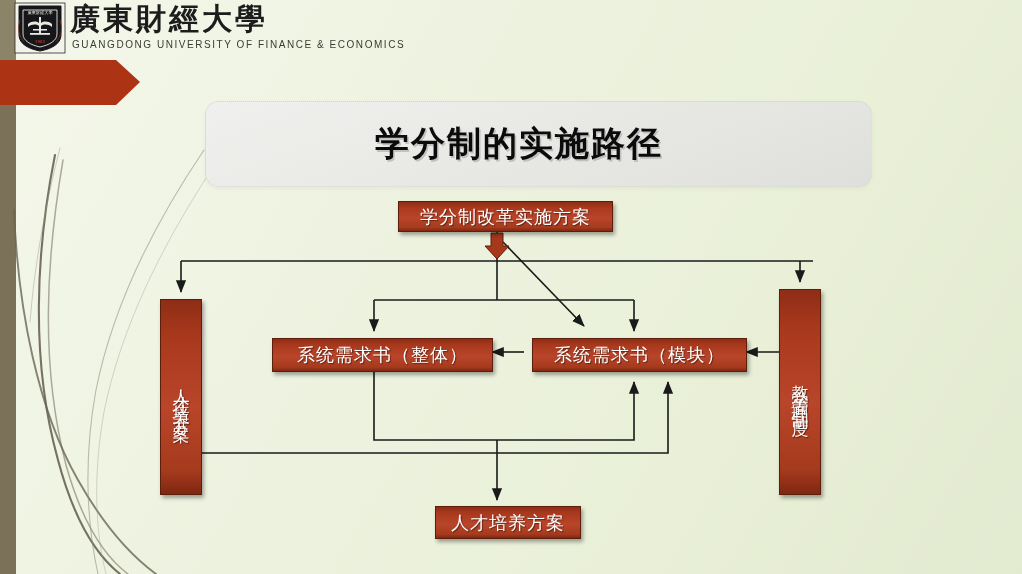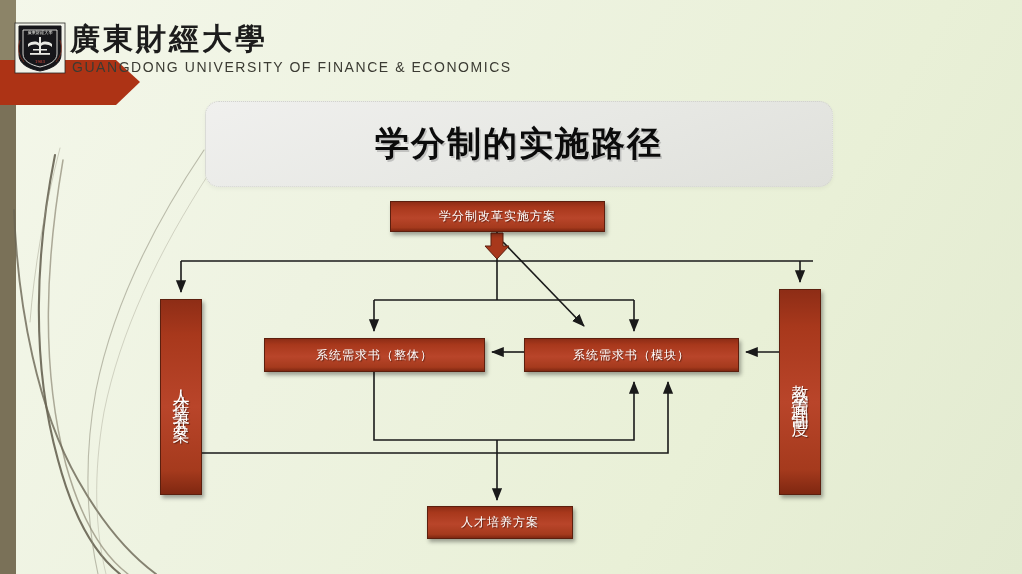--- a/index.html
+++ b/index.html
@@ -20,41 +20,42 @@
   .left-strip-top{
     position:absolute;left:0;top:0;width:16px;height:62px;
     background:#8c8468;
   }
   .grass{position:absolute;left:0;top:60px;width:210px;height:514px;pointer-events:none;}
 
   
   .banner-arrow{position:absolute;left:0;top:60px;width:140px;height:45px;}
 
   
-  .logo-wrap{position:absolute;left:8px;top:20px;width:270px;height:56px;text-align:center;}
+  .logo-wrap{position:absolute;left:8px;top:0;width:270px;height:56px;text-align:center;}
   .logo-seal{position:absolute;left:6px;top:2px;width:52px;height:52px;}
   .logo-cn{
     position:absolute;left:62px;top:2px;
     font-family:"DejaVu Serif","Liberation Serif",serif;
     font-weight:bold;font-size:30px;letter-spacing:3px;color:#1c1c1c;
     white-space:nowrap;line-height:34px;
   }
   .logo-en{
     position:absolute;left:64px;top:39px;
     font-family:"Liberation Sans",sans-serif;
-    font-size:14px;letter-spacing:1.55px;color:#3b3b33;white-space:nowrap;
+    font-size:10px;letter-spacing:1.55px;color:#3b3b33;white-space:nowrap;
   }
 
   
   .title-plaque{
     position:absolute;left:205px;top:101px;width:626px;height:84px;
     border-radius:14px;
     background:linear-gradient(160deg,#f0f0ee 0%,#e7e8e4 55%,#dfe0db 100%);
     border:1px dotted #d2d3cd;
     box-shadow:0 2px 4px rgba(0,0,0,0.045);
+    padding-left:39px;
   }
   .title-text{
     position:absolute;left:0;top:0;width:626px;height:84px;
     display:flex;align-items:center;justify-content:center;
     font-family:"DejaVu Sans","Liberation Sans",sans-serif;
     font-weight:bold;font-size:34px;letter-spacing:2px;color:#0b0b0b;
     text-shadow:1.5px 1.5px 0 rgba(160,160,160,0.55);
   }
 
   
@@ -63,21 +64,21 @@
   .node{
     position:absolute;box-sizing:border-box;
     border:1px solid #5c1f0e;
     background:linear-gradient(180deg,#8e2d16 0%,#a8381c 18%,#b9452a 55%,#a53a1d 88%,#7f2711 100%);
     box-shadow:2px 3px 4px rgba(0,0,0,0.35);
     color:#fff;
     display:flex;align-items:center;justify-content:center;
     font-family:"DejaVu Sans","Liberation Sans",sans-serif;
     text-shadow:1px 1px 1px rgba(0,0,0,0.45);
   }
-  .node.h{font-size:12px;letter-spacing:1px;white-space:nowrap;}
+  .node.h{font-size:18px;letter-spacing:1px;white-space:nowrap;margin-left:8px;}
   .node.v{
     writing-mode:vertical-rl;text-orientation:upright;
     font-size:17px;letter-spacing:7px;line-height:1;
   }
 
   #node-top{left:390px;top:201px;width:215px;height:31px;}
   #node-left{left:160px;top:299px;width:42px;height:196px;}
   #node-right{left:779px;top:289px;width:42px;height:206px;}
   #node-mid-left{left:264px;top:338px;width:221px;height:34px;}
   #node-mid-right{left:524px;top:338px;width:215px;height:34px;}

